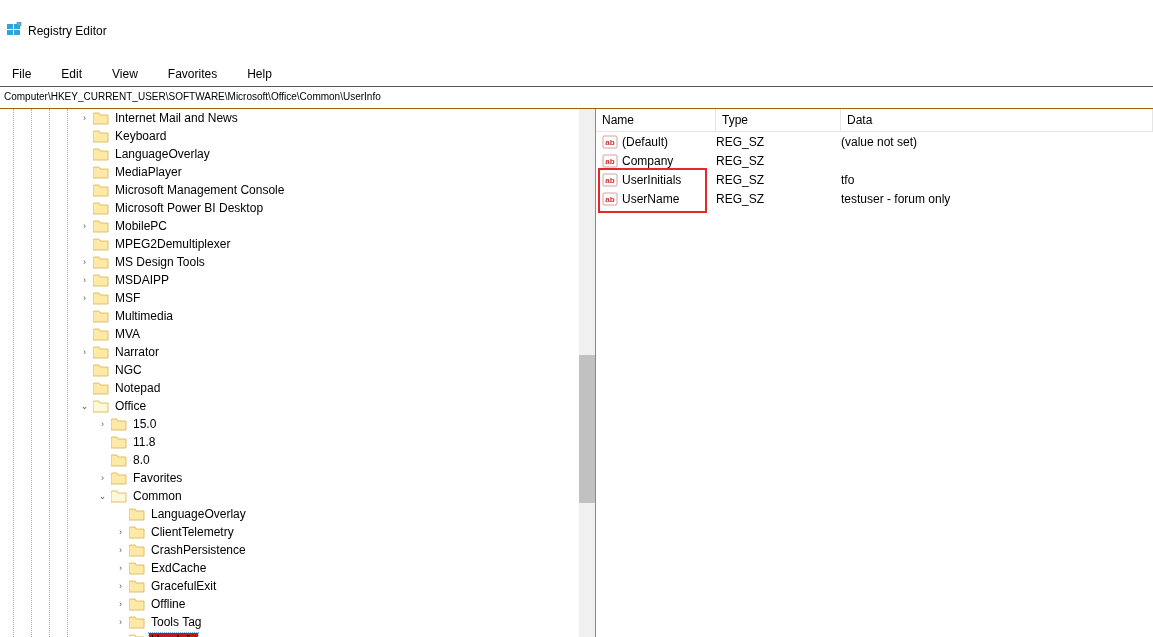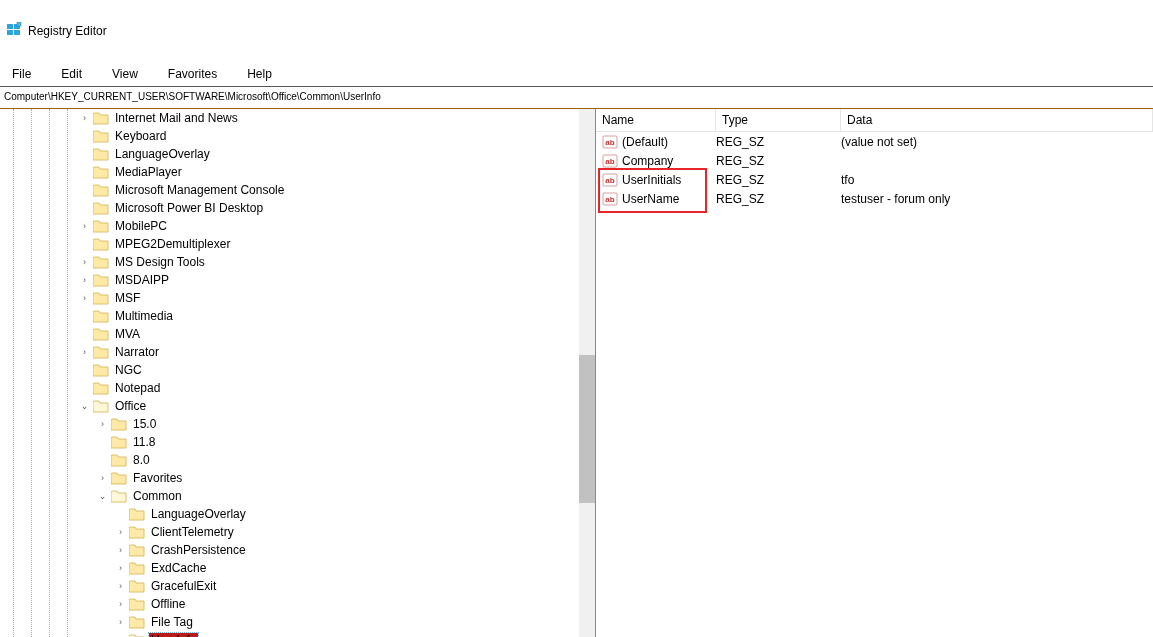--- a/index.html
+++ b/index.html
@@ -352,21 +352,21 @@
           <span class="tree-label">Offline</span>
         </div>
         <div class="tree-row">
           <span class="indent" style="width: 114px;"></span>
           <span class="expander ">›</span>
           <span class="folder">
             <svg width="16" height="13" viewBox="0 0 16 13">
               <path d="M0 2 L0 12 L15 12 L15 3 L7 3 L6 1 L1 1 Z" fill="#ffe9a6" stroke="#d6b24a" stroke-width="0.8"></path>
             </svg>
           </span>
-          <span class="tree-label">File Tag</span>
+          <span class="tree-label">Tools Tag</span>
         </div>
         <div class="tree-row">
           <span class="indent" style="width: 114px;"></span>
           <span class="expander none"></span>
           <span class="folder">
             <svg width="16" height="13" viewBox="0 0 16 13">
               <path d="M0 2 L0 12 L15 12 L15 3 L7 3 L6 1 L1 1 Z" fill="#fff8d6" stroke="#d6b24a" stroke-width="0.8"></path>
             </svg>
           </span>
           <span class="tree-label selected">UserInfo</span>

